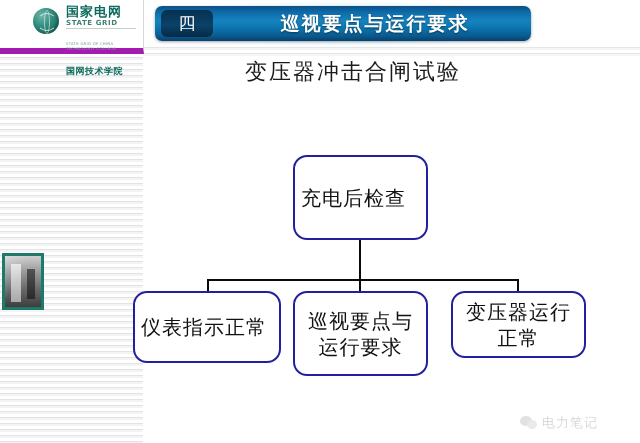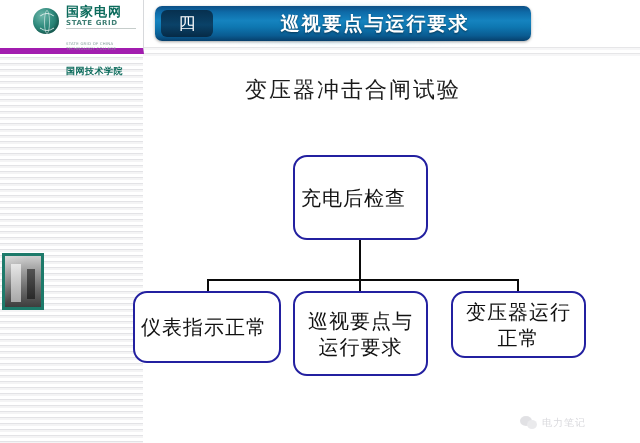--- a/index.html
+++ b/index.html
@@ -112,21 +112,21 @@
   }
   .banner-title{
     position:absolute;left:72px;top:0;right:8px;height:48px;
     line-height:35px;text-align:center;
     color:#ffffff;font-size:19px;font-weight:bold;letter-spacing:2px;
     text-shadow:0 1px 2px rgba(0,0,0,.45);
   }
 
   
   .slide-title{
-    position:absolute;left:143px;top:73px;width:420px;height:34px;
+    position:absolute;left:143px;top:55px;width:420px;height:34px;
     text-align:center;line-height:34px;
     font-family:"DejaVu Serif","Liberation Serif",serif;
     font-size:22px;color:#1b1b1b;letter-spacing:2px;
     z-index:8;
   }
 
   
   .flow{position:absolute;left:0;top:0;width:640px;height:443px;z-index:9;}
   .node{
     position:absolute;
@@ -182,21 +182,21 @@
   .wm-icon{
     position:relative;width:17px;height:15px;flex:0 0 auto;
   }
   .wm-icon .b1,.wm-icon .b2{
     position:absolute;border-radius:50%;
     background:#c9c9cf;
   }
   .wm-icon .b1{left:0;top:0;width:12px;height:10px;}
   .wm-icon .b2{left:7px;top:4px;width:10px;height:9px;background:#d9d9de;}
   .wm-text{
-    font-size:10px;color:#b9b9c0;letter-spacing:1px;
+    font-size:13px;color:#b9b9c0;letter-spacing:1px;
     font-family:"DejaVu Sans","Liberation Sans",sans-serif;
     white-space:nowrap;
   }
 </style>
 </head>
 <body>
 
 <div id="slide">
 
   <div class="stripes"></div>

